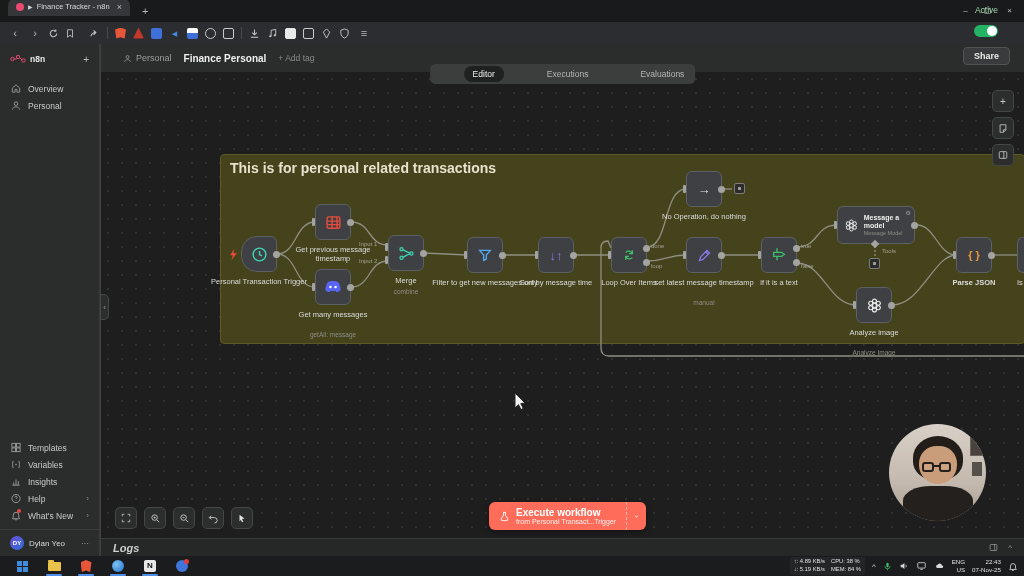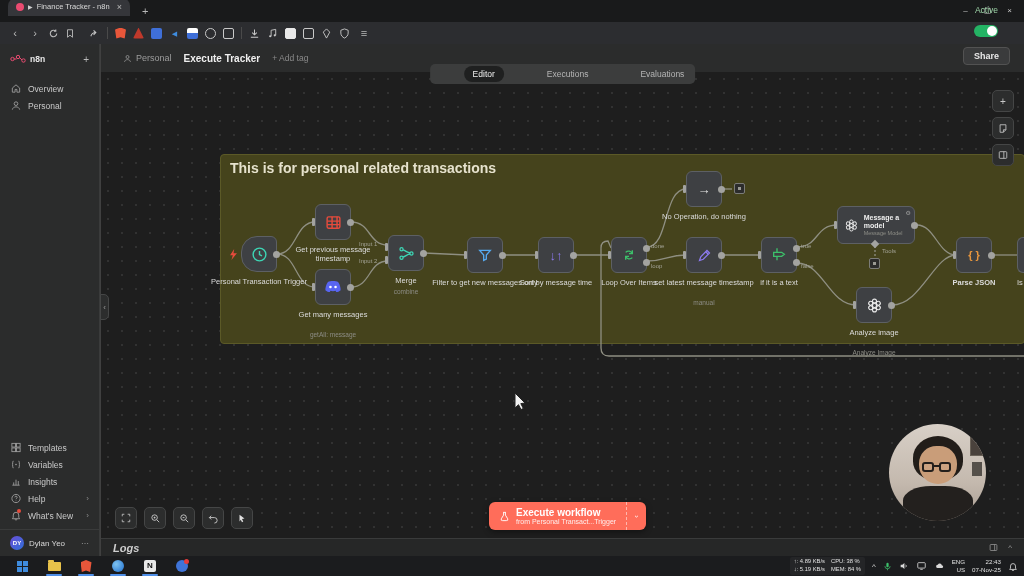--- a/index.html
+++ b/index.html
@@ -276,21 +276,21 @@
     </div>
 
     <div id="wfheader">
       <div class="crumb">
         <svg width="9" height="9" viewBox="0 0 24 24">
             <circle cx="12" cy="8" r="4" fill="none" stroke="#9c9c9c" stroke-width="2"></circle>
             <path d="M4 21c1-4 4-6 8-6s7 2 8 6" fill="none" stroke="#9c9c9c" stroke-width="2"></path>
           </svg>
         <span>Personal</span>
       </div>
-      <span class="wfname">Execute Tracker</span>
+      <span class="wfname">Finance Personal</span>
       <span class="addtag">+ Add tag</span>
       <div class="hright">
         <span class="counter">0 / 3</span>
         <span class="activelbl">Active</span>
         <span class="toggle">
             <span class="knob"></span>
           </span>
         <span class="sharebtn">Share</span>
         <span class="savebtn">Save</span>
         <svg width="11" height="11" viewBox="0 0 24 24">

